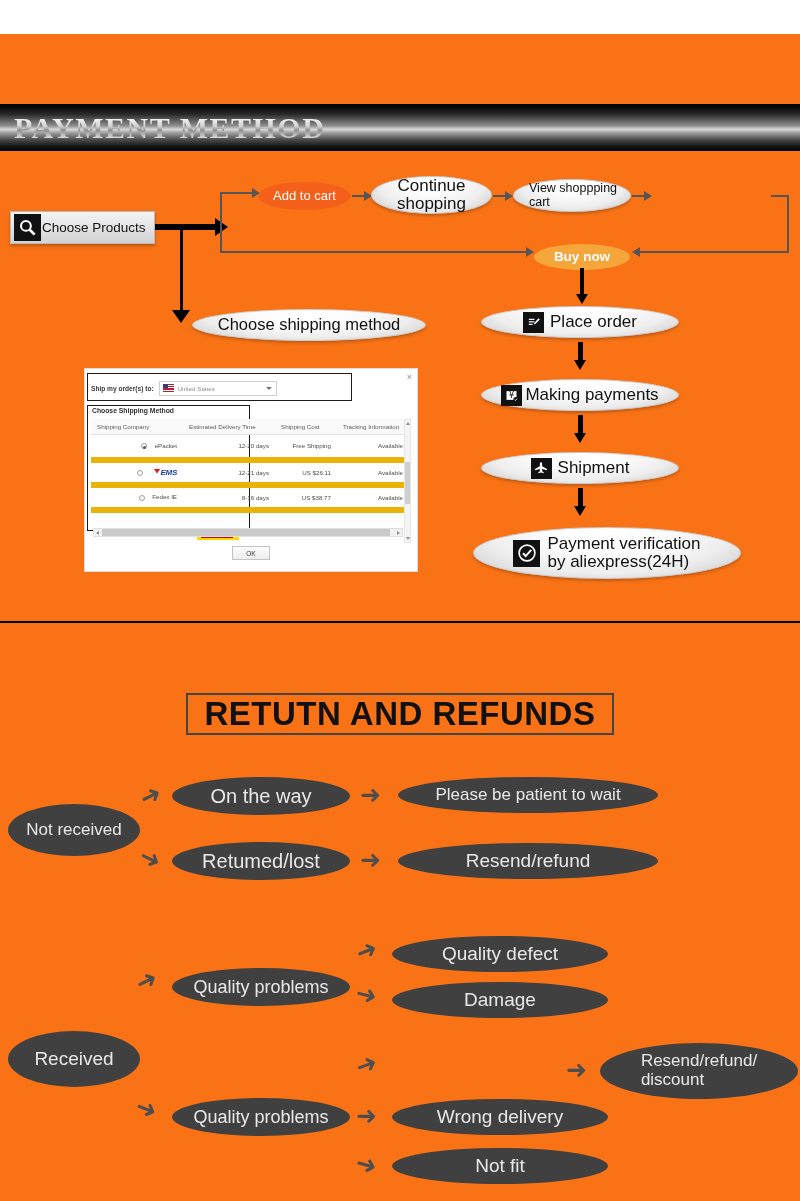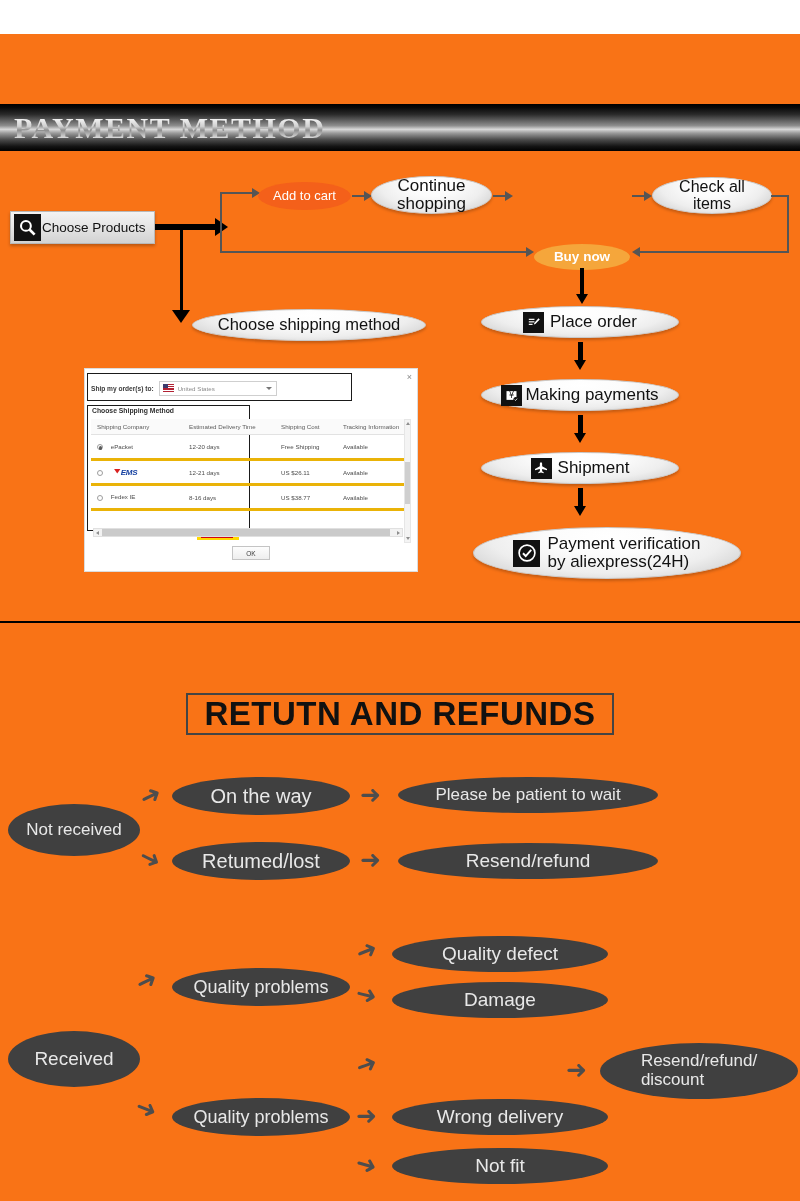--- a/index.html
+++ b/index.html
@@ -191,25 +191,26 @@
   .tbl th {
     background: #fafafa;
     border-bottom: 1px solid #e2e2e2;
     font-weight: normal;
     color: #5b5b5b;
     padding: 4px 6px;
     text-align: left;
     font-size: 6.2px;
   }
   .tbl td {
-    border-bottom: 3px solid #eab308;
+    border-bottom: 6px solid #eab308;
     padding: 5px 6px;
     color: #4c4c4c;
     height: 25px;
     vertical-align: middle;
+    text-align: right;
   }
   .radio {
     display: inline-block;
     width: 6px; height: 6px;
     border-radius: 50%;
     border: 1px solid #9d9d9d;
     background: #fff;
     vertical-align: middle;
     position: relative;
   }
@@ -354,27 +355,27 @@
   <div class="ln" style="left:352px; top:161px; width:14px; height:1.6px;"></div>
   <div class="arw arw-r" style="left:364px; top:157px;"></div>
 
   <div class="ell ell-grey" style="left:371px; top:142px; width:121px; height:38px; font-size:17px;">
     <span>Continue
 shopping</span>
   </div>
   <div class="ln" style="left:493px; top:161px; width:14px; height:1.6px;"></div>
   <div class="arw arw-r" style="left:505px; top:157px;"></div>
 
+  <div class="ell ell-grey" style="left:513px; top:145px; width:118px; height:33px; font-size:12.5px; justify-content:flex-start; padding-left:15px; text-align:left;">
+    <span>View shoppping
+cart</span>
+  </div>
   <div class="ln" style="left:632px; top:161px; width:14px; height:1.6px;"></div>
   <div class="arw arw-r" style="left:644px; top:157px;"></div>
 
-  <div class="ell ell-grey" style="left:652px; top:143px; width:120px; height:37px; font-size:16px;">
-    <span>Check  all
-items</span>
-  </div>
 
   <div class="ln" style="left:771px; top:161px; width:18px; height:1.6px;"></div>
   <div class="ln" style="left:787px; top:161px; width:1.6px; height:57px;"></div>
   <div class="ln" style="left:640px; top:217px; width:149px; height:1.6px;"></div>
   <div class="arw arw-l" style="left:632px; top:213px;"></div>
 
   <div class="ell ell-orange" style="left:534px; top:210px; width:96px; height:26px; font-size:13.5px;font-weight:bold;">
     <span>Buy now</span>
   </div>
 

